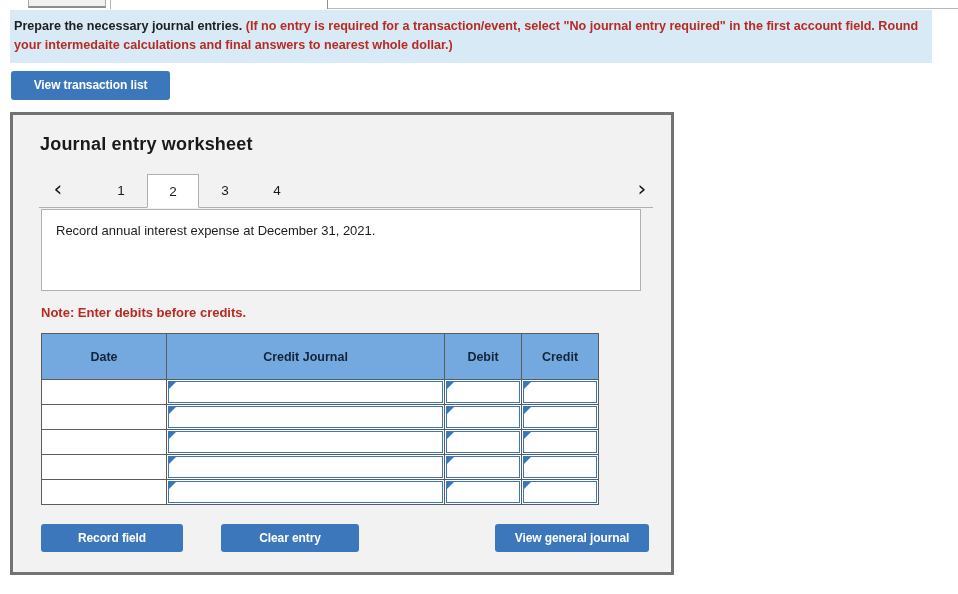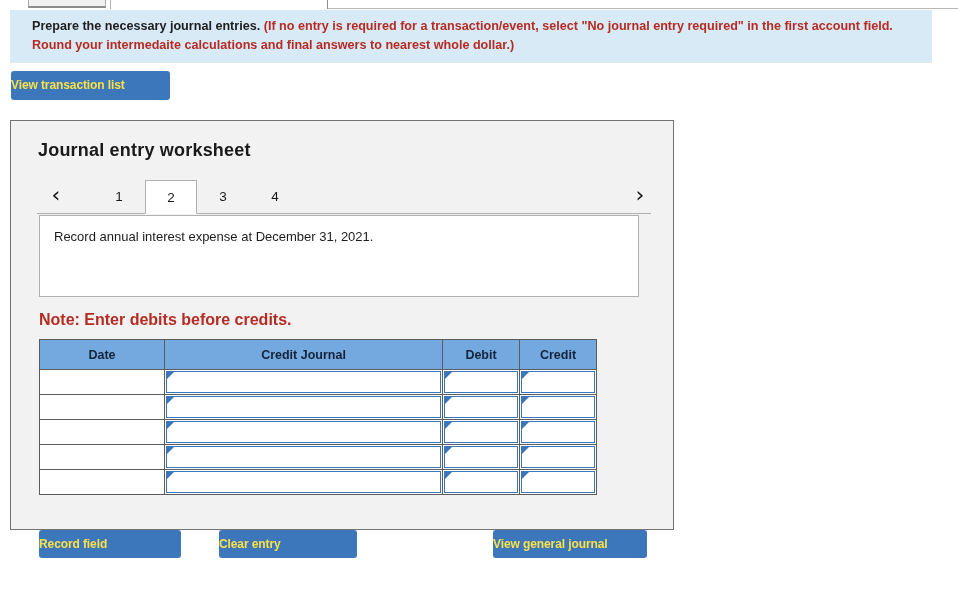--- a/index.html
+++ b/index.html
@@ -49,62 +49,62 @@
   }
 
   
   .banner {
     position: absolute;
     left: 10px; top: 10px;
     width: 922px;
     min-height: 46px;
     background: #d9eaf7;
     box-sizing: border-box;
-    padding: 7px 10px 8px 22px;
+    padding: 7px 10px 8px 4px;
   }
   .banner-text {
     font-size: 12.6px;
     line-height: 19px;
     color: #202020;
     font-weight: bold;
   }
   .banner-text .paren {
     color: #b72b22;
     font-weight: bold;
   }
 
   
   .btn {
     display: inline-block;
     background: #3b77ba;
-    color: #fde047;
+    color: #ffffff;
     font-size: 12px;
     font-weight: bold;
-    text-align: left;
+    text-align: center;
     border: none;
     border-radius: 3px;
     cursor: pointer;
     font-family: "Liberation Sans", sans-serif;
     letter-spacing: -0.1px;
     padding: 0;
   }
   .btn-transaction {
     position: absolute;
     left: 11px; top: 71px;
     width: 159px; height: 29px;
     line-height: 29px;
   }
 
   
   .panel {
     position: absolute;
-    left: 10px; top: 120px;
-    width: 664px; height: 410px;
+    left: 10px; top: 112px;
+    width: 664px; height: 463px;
     background: #f2f2f2;
-    border: 1px solid #737373;
+    border: 3px solid #737373;
     box-sizing: border-box;
   }
   .panel-title {
     position: absolute;
     left: 27px; top: 19px;
     font-size: 18px;
     font-weight: bold;
     color: #1a1a1a;
     letter-spacing: 0.2px;
   }
@@ -165,40 +165,40 @@
   }
   .desc-text {
     font-size: 13px;
     color: #1c1c1c;
   }
 
   
   .note {
     position: absolute;
     left: 28px; top: 190px;
-    font-size: 16px;
+    font-size: 13px;
     color: #b72b22;
     font-weight: bold;
   }
 
   
   .jtable {
     position: absolute;
     left: 28px; top: 218px;
     border-collapse: collapse;
     table-layout: fixed;
   }
   .jtable th {
     background: #74a9e0;
     border: 1px solid #5c5c5c;
     font-size: 12.5px;
     font-weight: bold;
     color: #14243a;
     height: 21px;
-    padding: 4px;
+    padding: 12px;
     text-align: center;
   }
   .jtable td {
     border: 1px solid #5c5c5c;
     background: #ffffff;
     height: 24px;
     padding: 0;
     vertical-align: middle;
   }
   .col-date   { width: 125px; }

